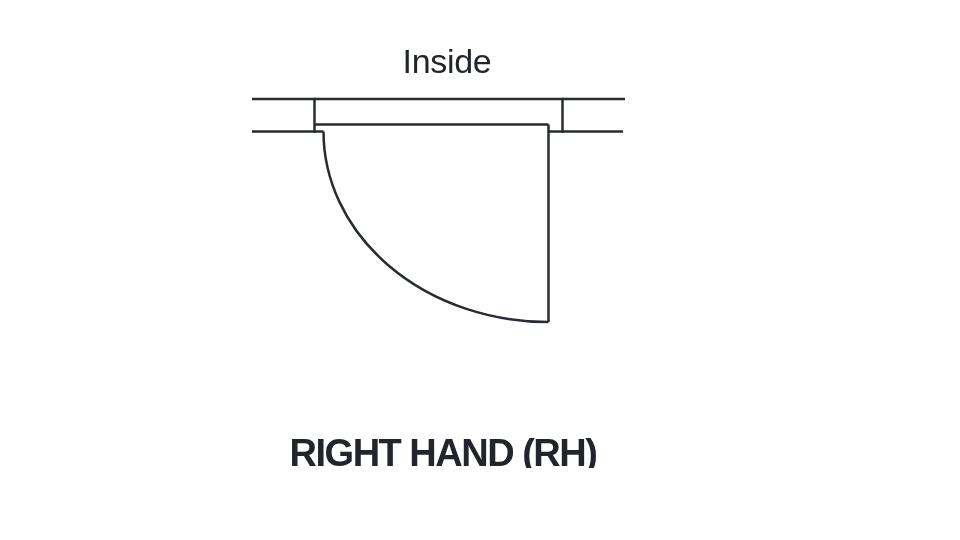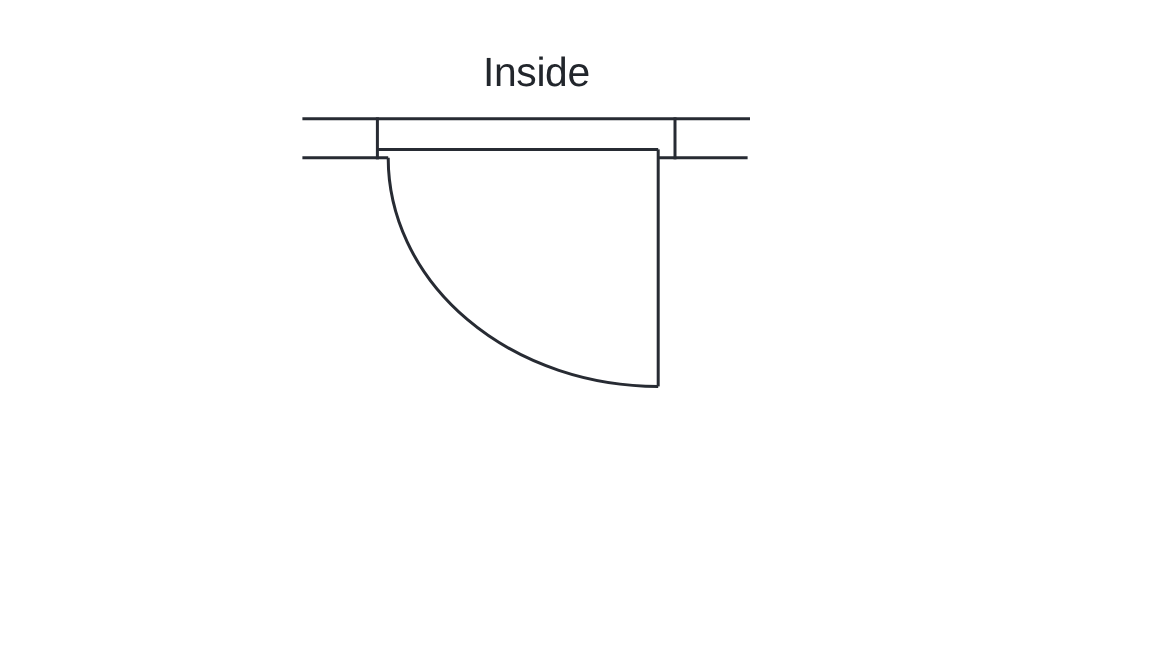--- a/index.html
+++ b/index.html
@@ -69,14 +69,15 @@
     <path d="M314.5 97.8 V132.8"></path>
     <path d="M562.5 97.8 V132.8"></path>
     <path d="M314.5 124.5 H548.5"></path>
 
     <path d="M548.5 124.5 V322"></path>
 
     <path d="M323.5 131.5 A225 190.5 0 0 0 548.5 322"></path>
   </svg>
 
   <div class="label label-inside">Inside</div>
+  <div class="label label-title">RIGHT HAND (RH)</div>
 
 </div>
 
 </body></html>

